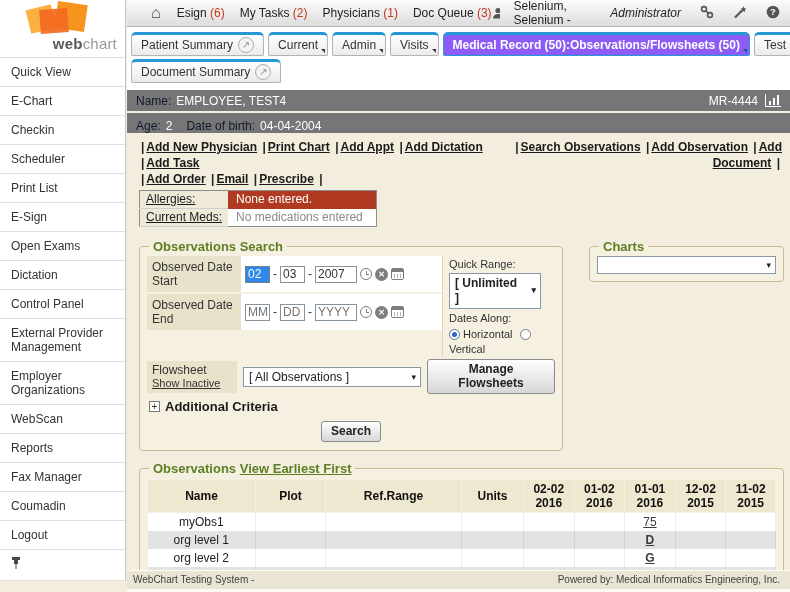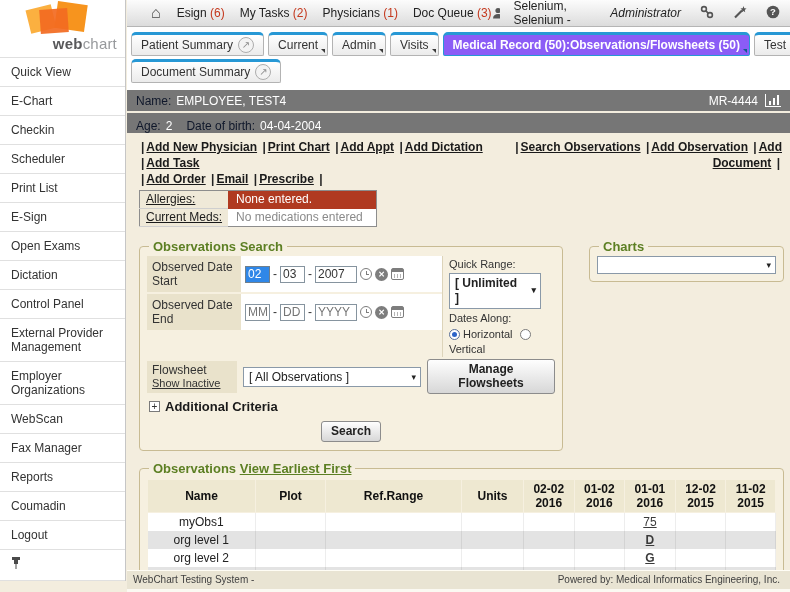--- a/index.html
+++ b/index.html
@@ -153,22 +153,22 @@
     <div class="side-item">Checkin</div>
     <div class="side-item">Scheduler</div>
     <div class="side-item">Print List</div>
     <div class="side-item">E-Sign</div>
     <div class="side-item">Open Exams</div>
     <div class="side-item">Dictation</div>
     <div class="side-item">Control Panel</div>
     <div class="side-item">External Provider Management</div>
     <div class="side-item">Employer Organizations</div>
     <div class="side-item">WebScan</div>
+    <div class="side-item">Reports</div>
     <div class="side-item">Fax Manager</div>
-    <div class="side-item">Reports</div>
     <div class="side-item">Coumadin</div>
     <div class="side-item">Logout</div>
     <div class="side-pin">
       <svg width="10" height="13">
         <rect x="1" y="1" width="8" height="3" fill="#4a4a4a"></rect>
         <rect x="3" y="4" width="4" height="4" fill="#4a4a4a"></rect>
         <rect x="4.5" y="8" width="1" height="5" fill="#4a4a4a"></rect>
       </svg>
     </div>
   </div>

